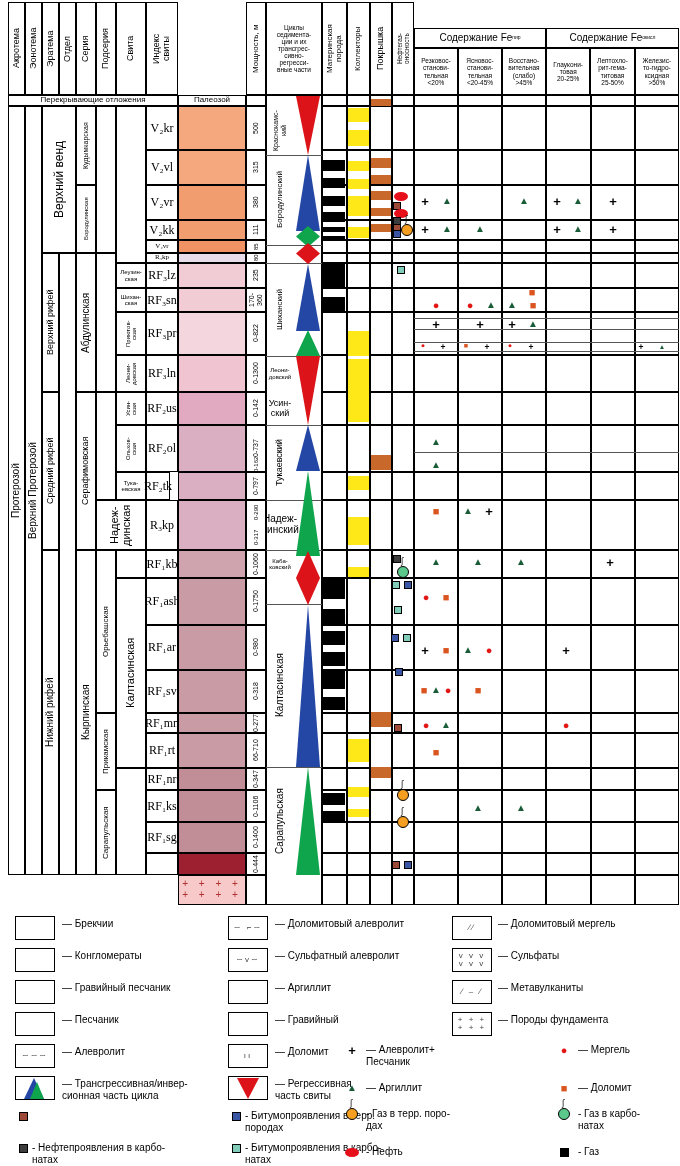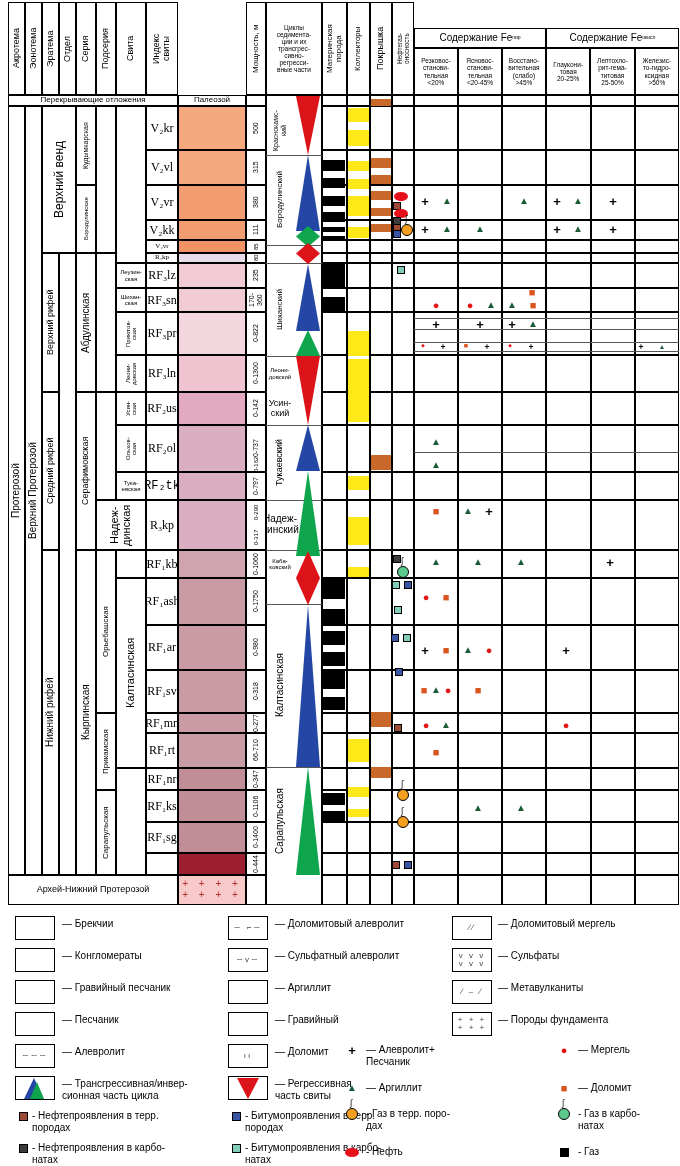--- a/index.html
+++ b/index.html
@@ -26,21 +26,20 @@
   .lg-label{position:absolute;font-size:10px;line-height:1.15;white-space:pre-line;}
   .sqk{position:absolute;width:9px;height:9px;border:1px solid #000;box-sizing:border-box;}
   .tri0{width:0;height:0;position:absolute;}
 </style>
 </head>
 <body>
 
 <div id="app">
   <div class="cell" style="left:8px;top:95px;width:170px;height:11px;font-size:8px">Перекрывающие отложения</div>
   <div class="cell" style="left:178px;top:95px;width:68px;height:11px;font-size:8px">Палеозой</div>
-  <div class="cell" style="left:8px;top:875px;width:170px;height:30px;font-size:9px">Архей-Нижний Протерозой</div>
 <div class="cell vert" style="position: absolute; left: 8px; top: 2px; width: 17px; height: 93px; font-size: 9px;">Акротема</div>
     <div class="cell vert" style="position: absolute; left: 25px; top: 2px; width: 17px; height: 93px; font-size: 9px;">Эонотема</div>
     <div class="cell vert" style="position: absolute; left: 42px; top: 2px; width: 17px; height: 93px; font-size: 9px;">Эратема</div>
     <div class="cell vert" style="position: absolute; left: 59px; top: 2px; width: 17px; height: 93px; font-size: 9px;">Отдел</div>
     <div class="cell vert" style="position: absolute; left: 76px; top: 2px; width: 20px; height: 93px; font-size: 9px;">Серия</div>
     <div class="cell vert" style="position: absolute; left: 96px; top: 2px; width: 20px; height: 93px; font-size: 9px;">Подсерия</div>
     <div class="cell vert" style="position: absolute; left: 116px; top: 2px; width: 30px; height: 93px; font-size: 9px;">Свита</div>
     <div class="cell vert" style="position: absolute; left: 146px; top: 2px; width: 32px; height: 93px; font-size: 9px;">Индекс
 свиты</div>
     <div class="cell vert" style="position: absolute; left: 246px; top: 2px; width: 20px; height: 93px; font-size: 8px;">Мощность, м</div>
@@ -305,21 +304,21 @@
     <div class="cell" style="position: absolute; left: 322px; top: 425px; width: 25px; height: 47px;"></div>
     <div class="cell" style="position: absolute; left: 347px; top: 425px; width: 23px; height: 47px;"></div>
     <div class="cell" style="position: absolute; left: 370px; top: 425px; width: 22px; height: 47px;"></div>
     <div class="cell" style="position: absolute; left: 392px; top: 425px; width: 22px; height: 47px;"></div>
     <div class="cell" style="position: absolute; left: 414px; top: 425px; width: 44px; height: 47px;"></div>
     <div class="cell" style="position: absolute; left: 458px; top: 425px; width: 44px; height: 47px;"></div>
     <div class="cell" style="position: absolute; left: 502px; top: 425px; width: 44px; height: 47px;"></div>
     <div class="cell" style="position: absolute; left: 546px; top: 425px; width: 45px; height: 47px;"></div>
     <div class="cell" style="position: absolute; left: 591px; top: 425px; width: 44px; height: 47px;"></div>
     <div class="cell" style="position: absolute; left: 635px; top: 425px; width: 44px; height: 47px;"></div>
-    <div class="cell serif" style="position: absolute; left: 146px; top: 472px; width: 32px; height: 28px; font-size: 12px; font-family: Liberation Mono, monospace;">RF₂tk</div>
+    <div class="cell serif" style="position: absolute; left: 146px; top: 472px; width: 24px; height: 28px; font-size: 12px;">RF₂tk</div>
     <div class="cell lp-pebble" style="position: absolute; left: 178px; top: 472px; width: 68px; height: 28px; background: rgb(219, 175, 194);"></div>
     <div class="cell vert" style="position: absolute; left: 246px; top: 472px; width: 20px; height: 28px; font-size: 7px;">0-797</div>
     <div class="cell" style="position: absolute; left: 322px; top: 472px; width: 25px; height: 28px;"></div>
     <div class="cell" style="position: absolute; left: 347px; top: 472px; width: 23px; height: 28px;"></div>
     <div class="cell" style="position: absolute; left: 370px; top: 472px; width: 22px; height: 28px;"></div>
     <div class="cell" style="position: absolute; left: 392px; top: 472px; width: 22px; height: 28px;"></div>
     <div class="cell" style="position: absolute; left: 414px; top: 472px; width: 44px; height: 28px;"></div>
     <div class="cell" style="position: absolute; left: 458px; top: 472px; width: 44px; height: 28px;"></div>
     <div class="cell" style="position: absolute; left: 502px; top: 472px; width: 44px; height: 28px;"></div>
     <div class="cell" style="position: absolute; left: 546px; top: 472px; width: 45px; height: 28px;"></div>
@@ -632,22 +631,20 @@
     <div class="sw lp-dots" style="position: absolute; left: 15px; top: 980px; font-size: 8px;"></div>
     <div class="lg-label" style="position: absolute; left: 62px; top: 982px; width: 165px;">— Гравийный песчаник</div>
     <div class="sw lp-dots" style="position: absolute; left: 15px; top: 1012px; font-size: 8px;"></div>
     <div class="lg-label" style="position: absolute; left: 62px; top: 1014px; width: 165px;">— Песчаник</div>
     <div class="sw " style="position: absolute; left: 15px; top: 1044px; font-size: 8px;">∼∼∼</div>
     <div class="lg-label" style="position: absolute; left: 62px; top: 1046px; width: 165px;">— Алевролит</div>
     <div class="sw" style="position: absolute; left: 15px; top: 1076px;"><div class="tri0" style="left: 8px; top: 1px; border-left: 10px solid transparent; border-right: 10px solid transparent; border-bottom: 21px solid rgb(36, 71, 165);"></div><div class="tri0" style="left: 14px; top: 5px; border-left: 7px solid transparent; border-right: 7px solid transparent; border-bottom: 17px solid rgb(15, 165, 76);"></div></div>
     <div class="lg-label" style="position: absolute; left: 62px; top: 1078px; width: 165px;">— Трансгрессивная/инвер-
 сионная часть цикла</div>
     <div class="sqk" style="position: absolute; left: 19px; top: 1112px; background: rgb(158, 74, 56);"></div>
-    <div class="lg-label" style="position: absolute; left: 32px; top: 1110px; width: 165px;">- Нефтепроявления в терр.
-породах</div>
     <div class="sqk" style="position: absolute; left: 19px; top: 1144px; background: rgb(60, 60, 60);"></div>
     <div class="lg-label" style="position: absolute; left: 32px; top: 1142px; width: 165px;">- Нефтепроявления в карбо-
 натах</div>
     <div class="sw " style="position: absolute; left: 228px; top: 916px; font-size: 8px;">∼ ⌐∼</div>
     <div class="lg-label" style="position: absolute; left: 275px; top: 918px; width: 165px;">— Доломитовый алевролит</div>
     <div class="sw " style="position: absolute; left: 228px; top: 948px; font-size: 8px;">∼v∼</div>
     <div class="lg-label" style="position: absolute; left: 275px; top: 950px; width: 165px;">— Сульфатный алевролит</div>
     <div class="sw lp-lines" style="position: absolute; left: 228px; top: 980px; font-size: 8px;"></div>
     <div class="lg-label" style="position: absolute; left: 275px; top: 982px; width: 165px;">— Аргиллит</div>
     <div class="sw lp-brick" style="position: absolute; left: 228px; top: 1012px; font-size: 8px;"></div>

